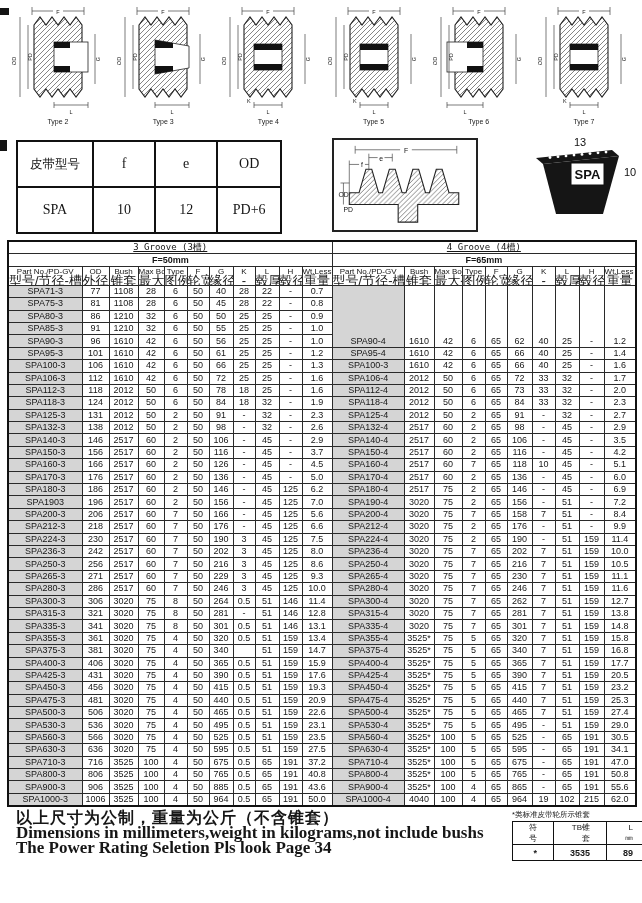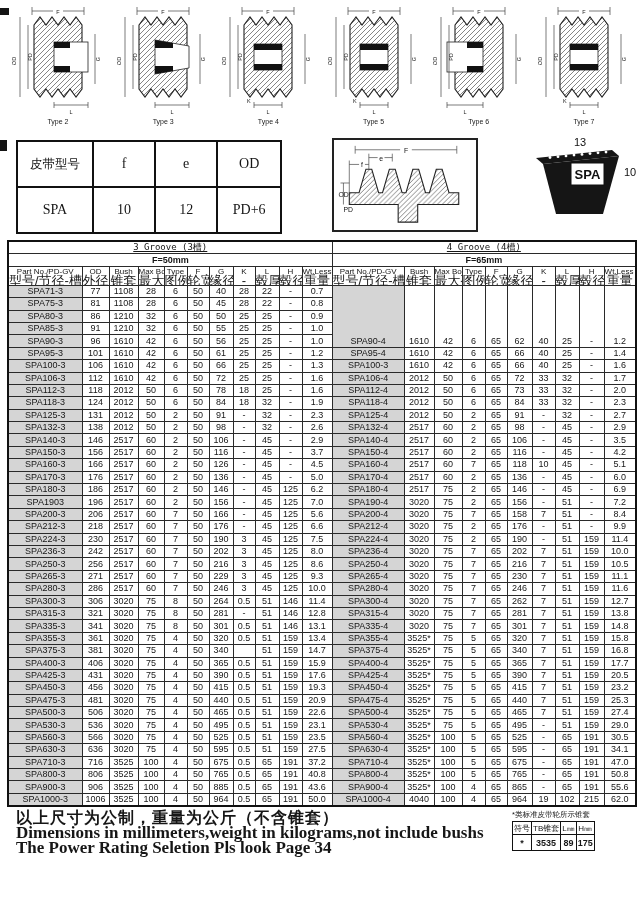--- a/index.html
+++ b/index.html
@@ -40,21 +40,21 @@
   td.dv{border-left:2px solid #111;}
   td.vb{vertical-align:bottom;padding-bottom:1px;}
   
   .footer{display:flex;padding:3px 8px 0 16px;}
   .notes{flex:1;}
   .nzh{font-size:16px;font-weight:bold;line-height:15px;letter-spacing:1px;}
   .nen{font-size:17px;font-weight:bold;line-height:15px;font-family:"Liberation Serif",serif;}
   .mini{width:118px;margin-right:4px;}
   .mini-title{font-size:7.5px;line-height:10px;white-space:nowrap;}
   table.mini-t{border-collapse:collapse;margin-top:1px;}
-  table.mini-t td{border:1px solid #111;text-align:center;font-size:8px;height:12px;padding:0 1px;margin-top:20px;}
+  table.mini-t td{border:1px solid #111;text-align:right;font-size:8px;height:12px;padding:0 16px;margin-top:20px;}
   table.mini-t tr.v td{font-size:9px;font-weight:bold;height:15px;}
 </style>
 </head>
 <body>
 
 <div class="page">
   <div class="mark" style="top:8px;width:9px;height:7px;"></div>
   <div class="mark" style="top:140px;width:7px;height:11px;"></div>
 
   <div class="top-row" id="drawings">

